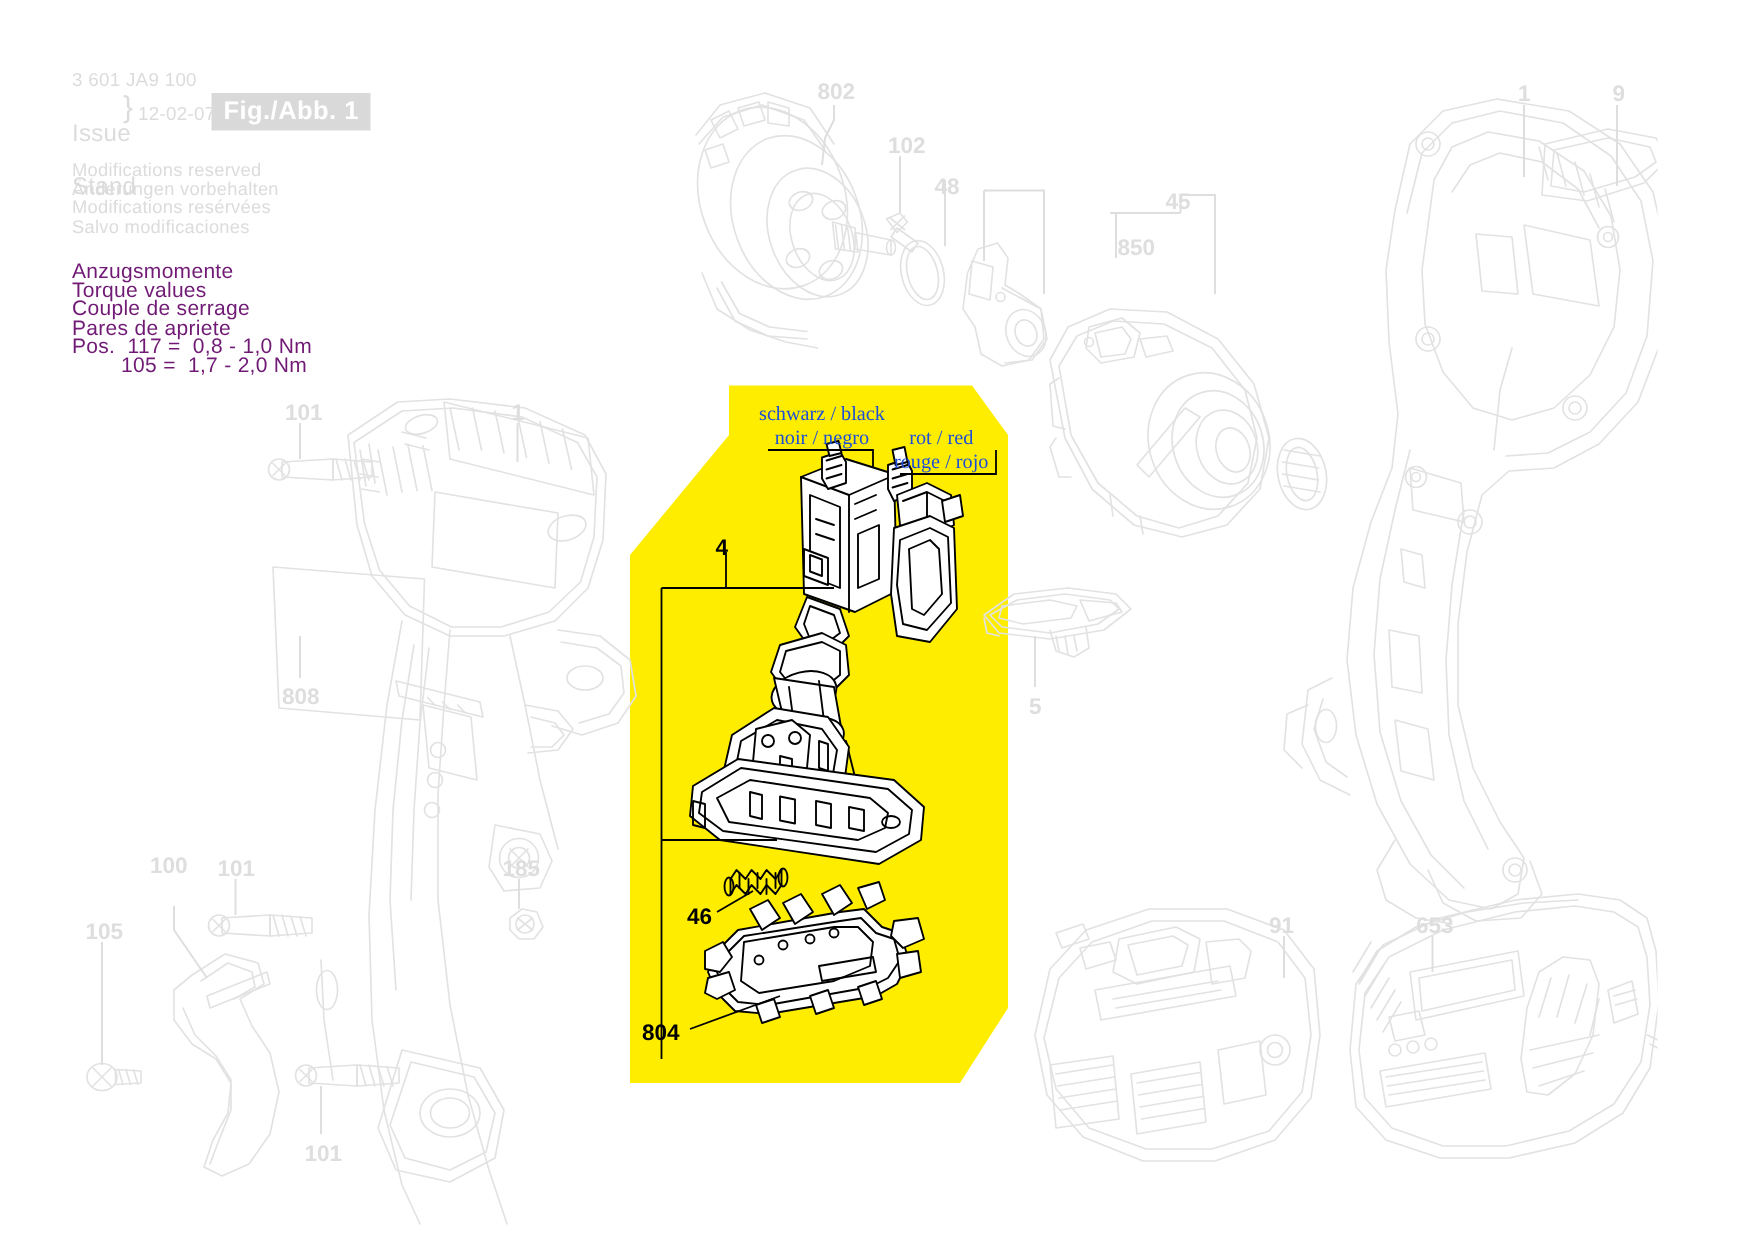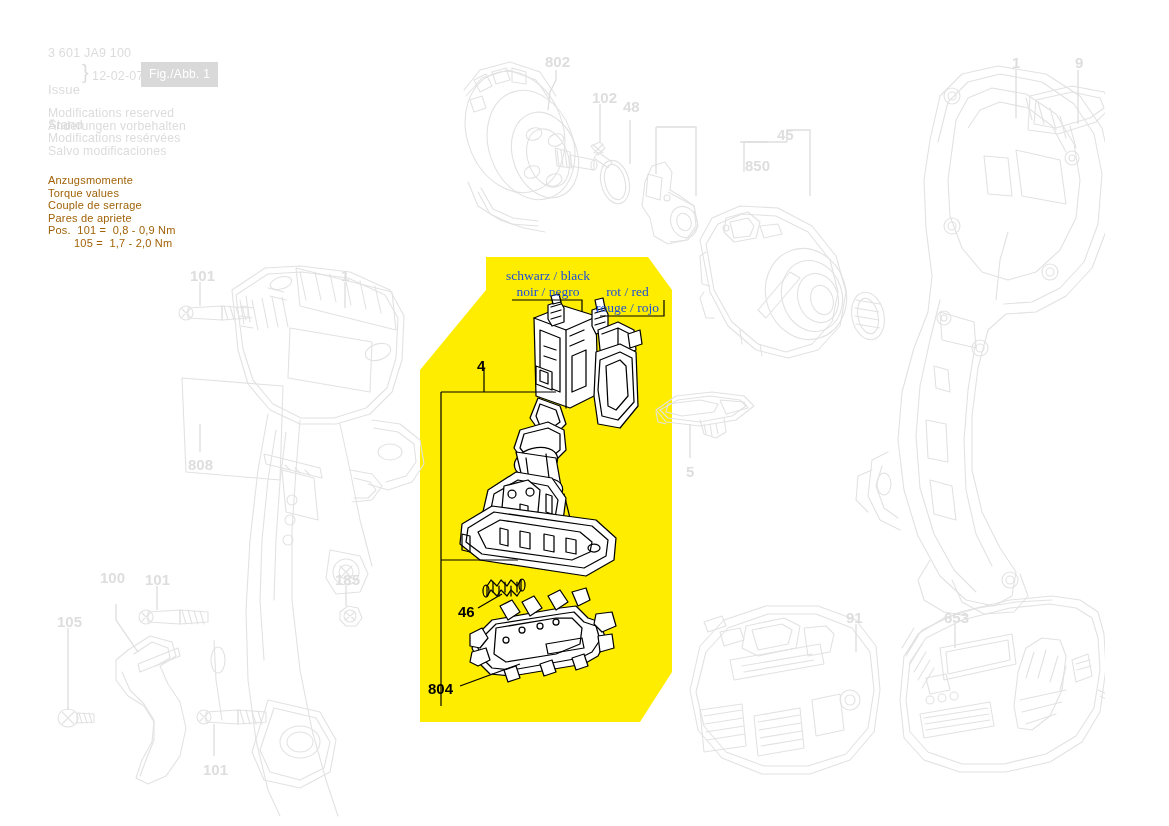--- a/index.html
+++ b/index.html
@@ -31,21 +31,21 @@
     white-space: pre;
     letter-spacing: 0.2px;
   }
   #hdr-partno {
     left: 48px; top: 46px;
     font-size: 12.5px;
     color: #dcdcdc;
   }
   #hdr-issue-wrap {
     left: 48px; top: 61px;
-    font-size: 13px;
+    font-size: 16px;
     color: #dcdcdc;
     line-height: 11.5px;
   }
   #hdr-issue-wrap .l1 { display: block; }
   #hdr-issue-wrap .l2 { display: block; }
   #hdr-brace {
     left: 82px; top: 60px;
     font-size: 20px;
     color: #dcdcdc;
     line-height: 24px;
@@ -53,37 +53,37 @@
   #hdr-date {
     left: 92px; top: 69px;
     font-size: 12.5px;
     color: #dcdcdc;
   }
   #fig-badge {
     position: absolute;
     left: 141px; top: 62px;
     background: #d9d9d9;
     color: #ffffff;
-    font-size: 12px;
-    font-weight: normal;
+    font-size: 17px;
+    font-weight: bold;
     padding: 3px 8px 4px 8px;
     letter-spacing: 0.3px;
     line-height: 18px;
   }
   #hdr-mods {
     left: 48px; top: 107px;
     font-size: 12.2px;
     line-height: 12.6px;
     color: #dcdcdc;
   }
   #hdr-torque {
     left: 48px; top: 174px;
-    font-size: 11px;
+    font-size: 14px;
     line-height: 12.6px;
-    color: #a16207;
+    color: #701a75;
   }
 
   
   .callout {
     position: absolute;
     font-family: "Liberation Sans", sans-serif;
     font-weight: bold;
     color: #dedede;
     font-size: 15px;
     line-height: 15px;
@@ -584,35 +584,35 @@
   <div class="hdr" id="hdr-issue-wrap">
     <span class="l1">Issue</span>
     <span class="l2">Stand</span>
   </div>
   <div class="hdr" id="hdr-brace">}</div>
   <div class="hdr" id="hdr-date">12-02-07</div>
 
   <div id="fig-badge">Fig./Abb. 1</div>
 
   <div class="hdr" id="hdr-mods"><div>Modifications reserved</div><div>Änderungen vorbehalten</div><div>Modifications resérvées</div><div>Salvo modificaciones</div></div>
-  <div class="hdr" id="hdr-torque"><div>Anzugsmomente</div><div>Torque values</div><div>Couple de serrage</div><div>Pares de apriete</div><div>Pos.  101 =  0,8 - 0,9 Nm</div><div>        105 =  1,7 - 2,0 Nm</div></div>
+  <div class="hdr" id="hdr-torque"><div>Anzugsmomente</div><div>Torque values</div><div>Couple de serrage</div><div>Pares de apriete</div><div>Pos.  117 =  0,8 - 1,0 Nm</div><div>        105 =  1,7 - 2,0 Nm</div></div>
 
   <div class="wirelabel" id="wl-black" style="left:506px; top:268px;">
     <div>schwarz / black</div>
     <div>noir / negro</div>
   </div>
   <div class="wirelabel" id="wl-red" style="left:596px; top:284px;">
     <div>rot / red</div>
     <div>rouge / rojo</div>
   </div>
 
   <div id="callout-layer">
       <div class="callout" style="left: 545px; top: 54px;">802</div>
       <div class="callout" style="left: 592px; top: 90px;">102</div>
-      <div class="callout" style="left: 623px; top: 99px;">48</div>
+      <div class="callout" style="left: 623px; top: 117px;">48</div>
       <div class="callout" style="left: 777px; top: 127px;">45</div>
       <div class="callout" style="left: 745px; top: 158px;">850</div>
       <div class="callout" style="left: 1012px; top: 55px;">1</div>
       <div class="callout" style="left: 1075px; top: 55px;">9</div>
       <div class="callout" style="left: 190px; top: 268px;">101</div>
       <div class="callout" style="left: 341px; top: 268px;">1</div>
       <div class="callout" style="left: 188px; top: 457px;">808</div>
       <div class="callout" style="left: 145px; top: 572px;">101</div>
       <div class="callout" style="left: 100px; top: 570px;">100</div>
       <div class="callout" style="left: 57px; top: 614px;">105</div>

